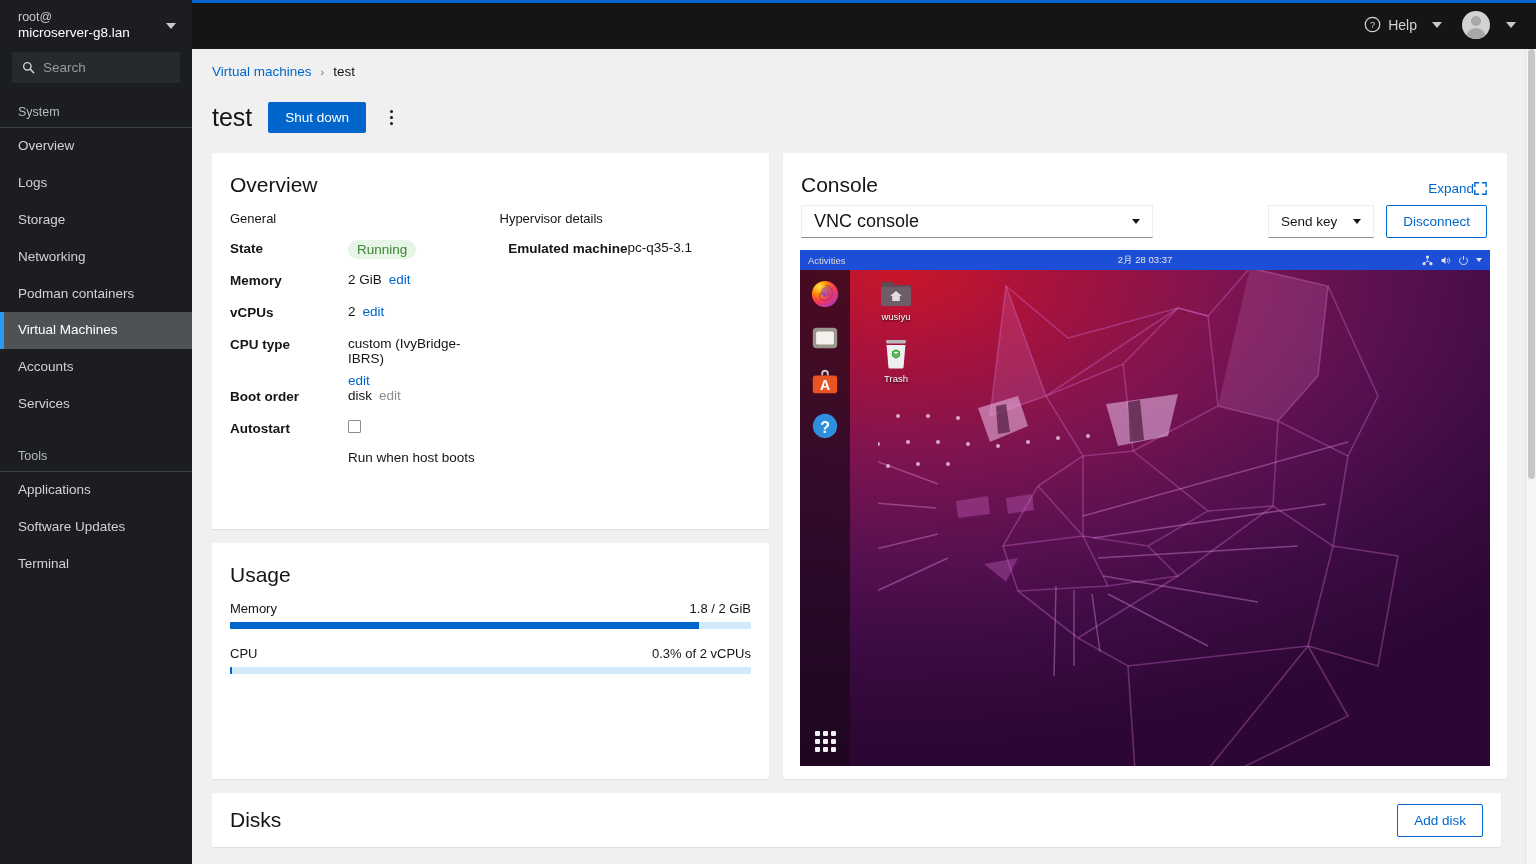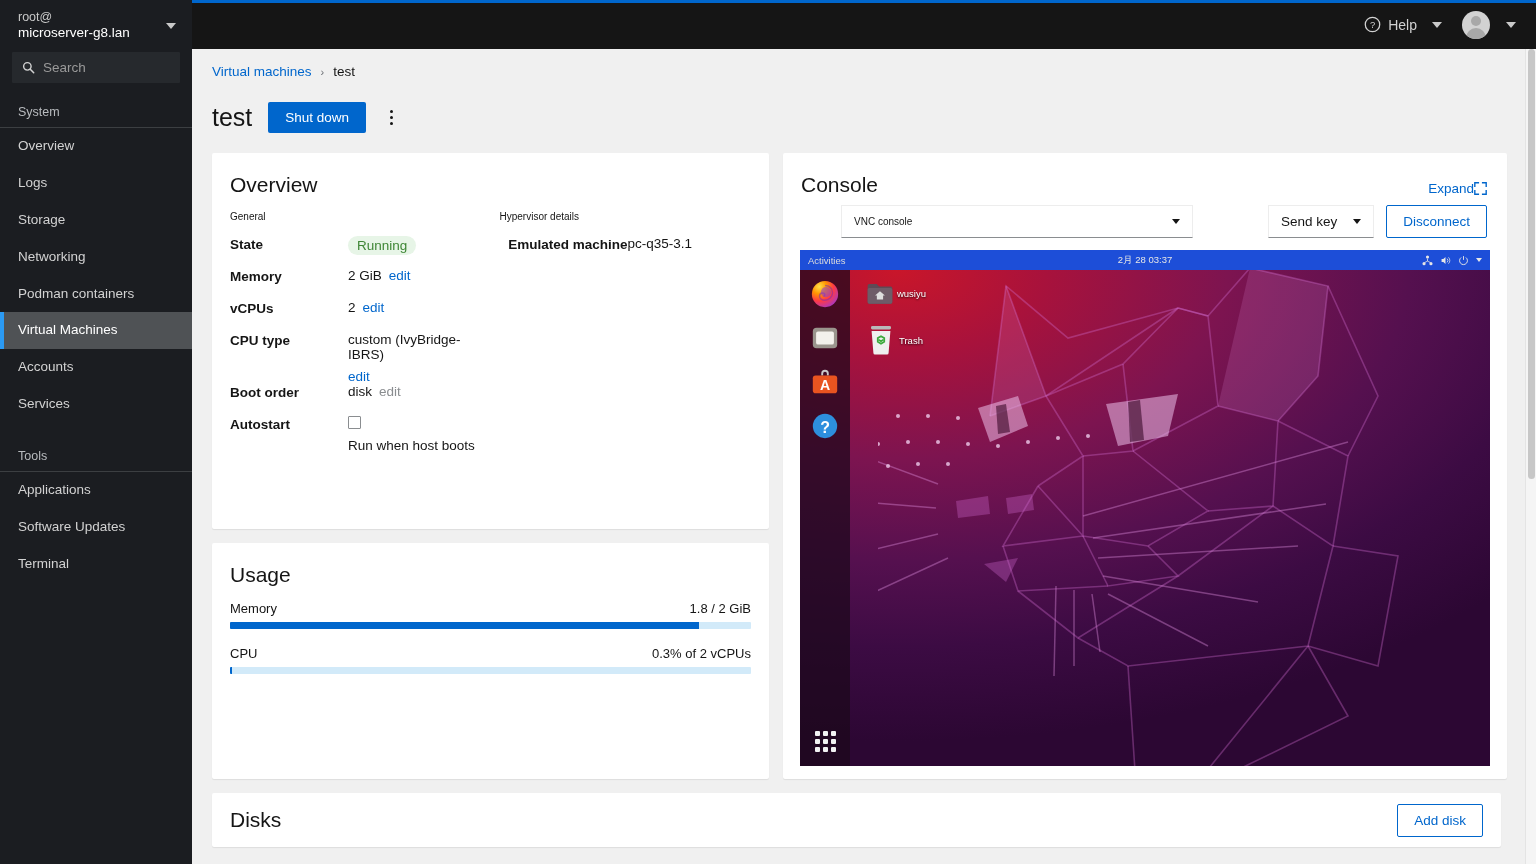--- a/index.html
+++ b/index.html
@@ -119,31 +119,31 @@
   .cards-row { display: flex; gap: 14px; align-items: flex-start; }
   .col-left { width: 557px; flex: 0 0 557px; display: flex; flex-direction: column; gap: 14px; }
   .col-right { flex: 1; }
   .card { background: #fff; box-shadow: 0 1px 1px rgba(3,3,3,.08); border-radius: 2px; }
   .card-title { font-size: 21px; color: #151515; padding: 20px 20px 14px 18px; font-weight: normal; }
 
   .overview-card { height: 376px; }
   .ov-body { display: flex; padding: 0 18px; }
   .ov-col { flex: 1; }
   .ov-col.right { padding-left: 18px; }
-  .ov-subtitle { font-size: 10px; color: #151515; padding-bottom: 14px; }
+  .ov-subtitle { font-size: 13px; color: #151515; padding-bottom: 14px; }
   .ov-row { display: flex; align-items: flex-start; min-height: 32px; font-size: 13.5px; }
   .ov-label { width: 118px; flex: 0 0 118px; font-weight: bold; color: #151515; padding-top: 1px; }
   .ov-val { color: #151515; display: flex; align-items: center; gap: 7px; flex-wrap: wrap; }
   .ov-row.hyp .ov-label { width: 128px; flex: 0 0 128px; text-align: right; }
   .badge-running {
     background: #e7f5e7; color: #3e8635; padding: 2px 9px; border-radius: 11px; font-size: 13.5px;
   }
   .link { color: #06c; cursor: pointer; }
   .link-muted { color: #8a8d90; cursor: pointer; }
-  .checkrow { display: flex; align-items: flex-start; gap: 9px; }
+  .checkrow { display: flex; align-items: flex-start; gap: 17px; }
   .chk {
     width: 13px; height: 13px; border: 1px solid #8a8d90; background: #fff;
     border-radius: 1px; flex: 0 0 13px; cursor: pointer;
   }
 
   
   .usage-card { height: 236px; }
   .usage-body { padding: 0 18px; }
   .usage-item { padding-bottom: 17px; }
   .usage-head { display: flex; justify-content: space-between; font-size: 13px; color: #151515; padding-bottom: 6px; }
@@ -151,21 +151,21 @@
   .bar-fill { height: 100%; background: #06c; }
 
   
   .console-card { height: 626px; }
   .console-head { display: flex; align-items: flex-start; justify-content: space-between; padding: 20px 20px 0 18px; }
   .expand-link { color: #06c; font-size: 13.5px; display: flex; align-items: center; cursor: pointer; padding-top: 8px; }
   .console-toolbar { display: flex; align-items: center; padding: 8px 20px 12px 18px; gap: 12px; }
   .pf-select {
     width: 352px; height: 33px; border: 1px solid #ededed; border-bottom: 1px solid #8a8d90;
     background: #fff; display: flex; align-items: center; justify-content: space-between;
-    padding: 0 12px; font-size: 10px; color: #151515; cursor: pointer; margin-left: 40px;
+    padding: 0 12px; font-size: 18px; color: #151515; cursor: pointer;
   }
   .toolbar-right { margin-left: auto; display: flex; align-items: center; gap: 12px; }
   .sendkey {
     height: 33px; border: 1px solid #ededed; border-bottom: 1px solid #8a8d90; background: #fff;
     display: flex; align-items: center; gap: 16px; padding: 0 12px; font-size: 13.5px;
     color: #151515; cursor: pointer;
   }
   .btn-secondary {
     height: 33px; border: 1px solid #06c; color: #06c; background: #fff;
     font-size: 13.5px; padding: 0 16px; cursor: pointer; border-radius: 2px;
@@ -200,21 +200,21 @@
     align-items: center; padding-top: 7px; gap: 10px; z-index: 5;
   }
   .dock-icon { width: 34px; height: 34px; border-radius: 7px; display: flex; align-items: center; justify-content: center; cursor: pointer; }
   .apps-btn {
     position: absolute; left: 8px; bottom: 8px; width: 34px; height: 34px;
     display: grid; grid-template-columns: repeat(3, 5px); grid-template-rows: repeat(3, 5px);
     gap: 3px; align-content: center; justify-content: center; z-index: 6; cursor: pointer;
   }
   .apps-btn i { background: #f2f2f2; border-radius: 1px; display: block; }
   .desk-icons { position: absolute; left: 66px; top: 8px; display: flex; flex-direction: column; gap: 16px; z-index: 4; }
-  .desk-icon { width: 60px; display: flex; flex-direction: row; align-items: center; gap: 3px; cursor: pointer; }
+  .desk-icon { width: 60px; display: flex; flex-direction: column; align-items: center; gap: 3px; cursor: pointer; }
   .desk-label { color: #fff; font-size: 9.5px; text-shadow: 0 1px 2px rgba(0,0,0,.8); }
 
   
   .disks-card {
     margin-top: 14px; height: 54px; display: flex; align-items: center;
     justify-content: space-between; padding: 0 18px 0 18px;
   }
   .disks-title { font-size: 21px; color: #151515; font-weight: normal; }
 </style>
 </head>

